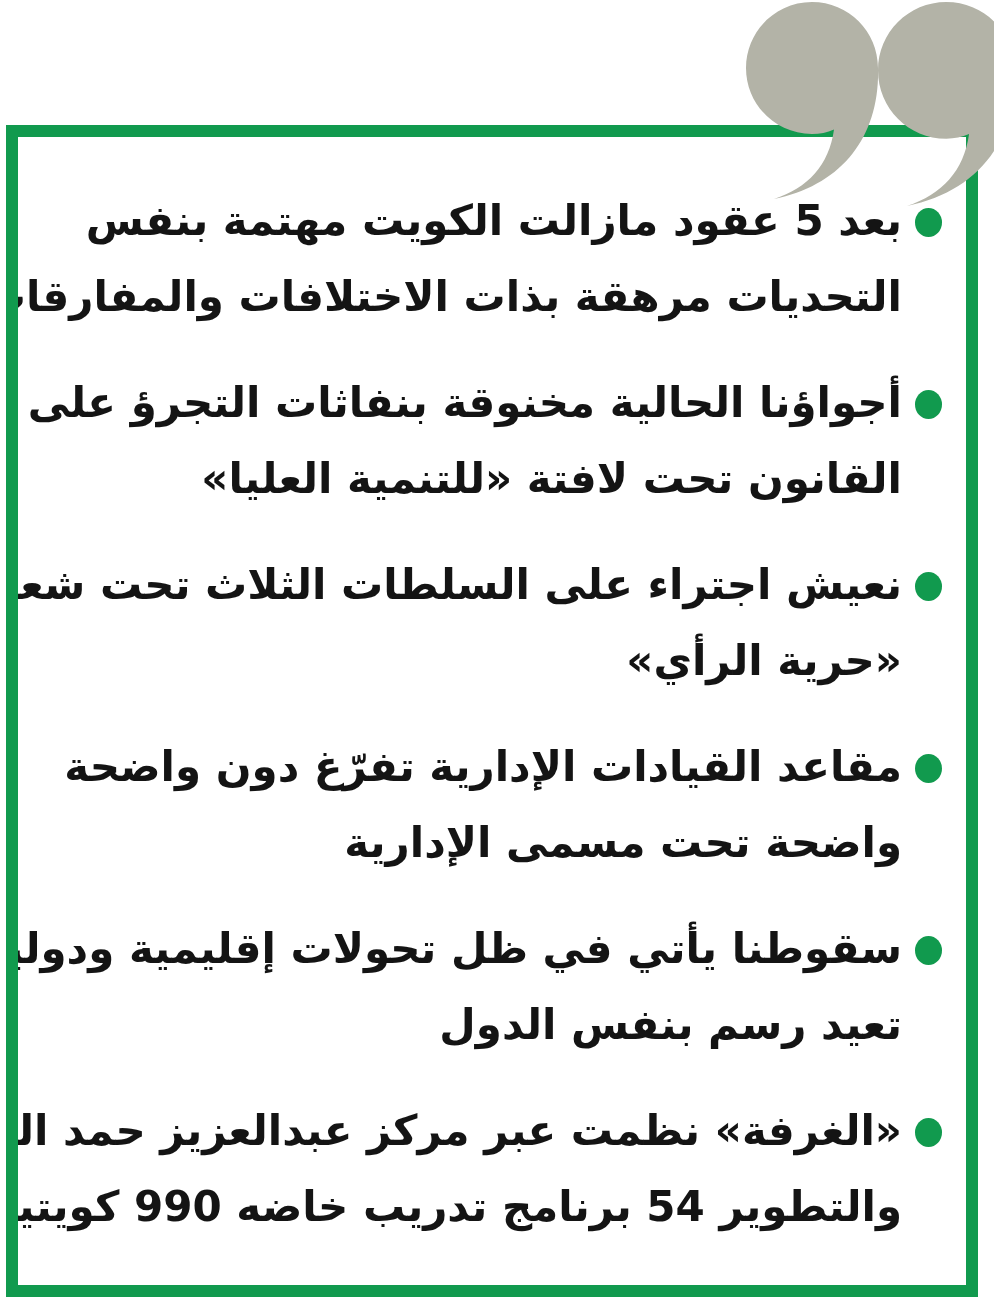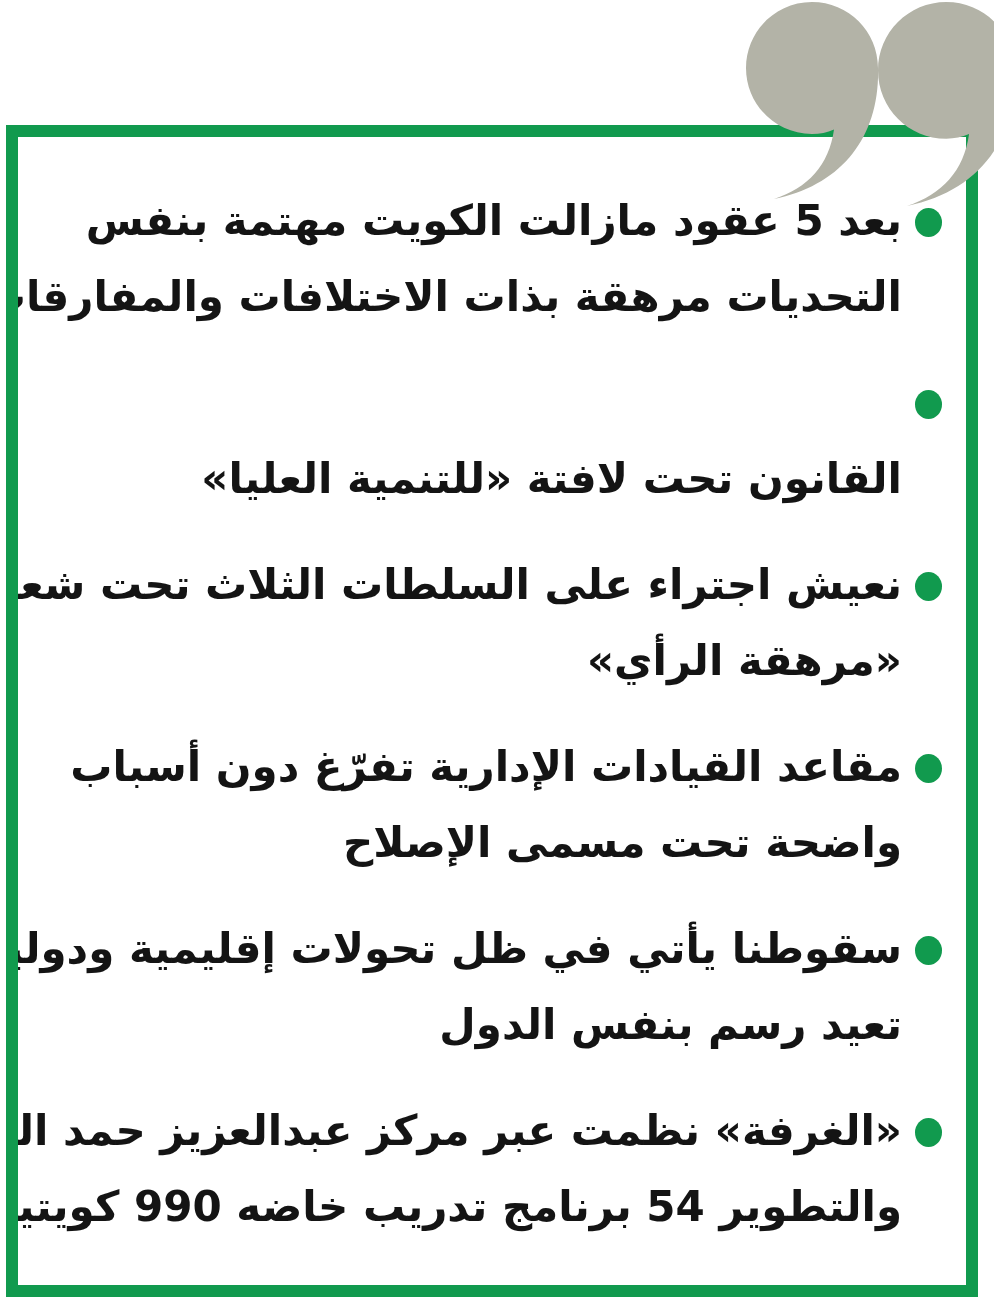--- a/index.html
+++ b/index.html
@@ -79,32 +79,32 @@
   <div class="quote-box"></div>
 
   <div class="bullet-list">
 
     <div class="bullet-para">
       <div class="line first"><span class="bullet-dot"></span><span>بعد 5 عقود مازالت الكويت مهتمة بنفس</span></div>
       <div class="line">التحديات مرهقة بذات الاختلافات والمفارقات</div>
     </div>
 
     <div class="bullet-para">
-      <div class="line first"><span class="bullet-dot"></span></div>
+      <div class="line first"><span class="bullet-dot"></span><span>أجواؤنا الحالية مخنوقة بنفاثات التجرؤ على</span></div>
       <div class="line">القانون تحت لافتة «للتنمية العليا»</div>
     </div>
 
     <div class="bullet-para">
       <div class="line first"><span class="bullet-dot"></span><span>نعيش اجتراء على السلطات الثلاث تحت شعار</span></div>
-      <div class="line">«مرهقة الرأي»</div>
+      <div class="line">«حرية الرأي»</div>
     </div>
 
     <div class="bullet-para">
-      <div class="line first"><span class="bullet-dot"></span><span>مقاعد القيادات الإدارية تفرّغ دون أسباب</span></div>
-      <div class="line">واضحة تحت مسمى الإصلاح</div>
+      <div class="line first"><span class="bullet-dot"></span><span>مقاعد القيادات الإدارية تفرّغ دون واضحة</span></div>
+      <div class="line">واضحة تحت مسمى الإدارية</div>
     </div>
 
     <div class="bullet-para">
       <div class="line first"><span class="bullet-dot"></span><span>سقوطنا يأتي في ظل تحولات إقليمية ودولية</span></div>
       <div class="line">تعيد رسم بنفس الدول</div>
     </div>
 
     <div class="bullet-para">
       <div class="line first"><span class="bullet-dot"></span><span>«الغرفة» نظمت عبر مركز عبدالعزيز حمد الصقر للتنمية</span></div>
       <div class="line">والتطوير 54 برنامج تدريب خاضه 990 كويتياً</div>

